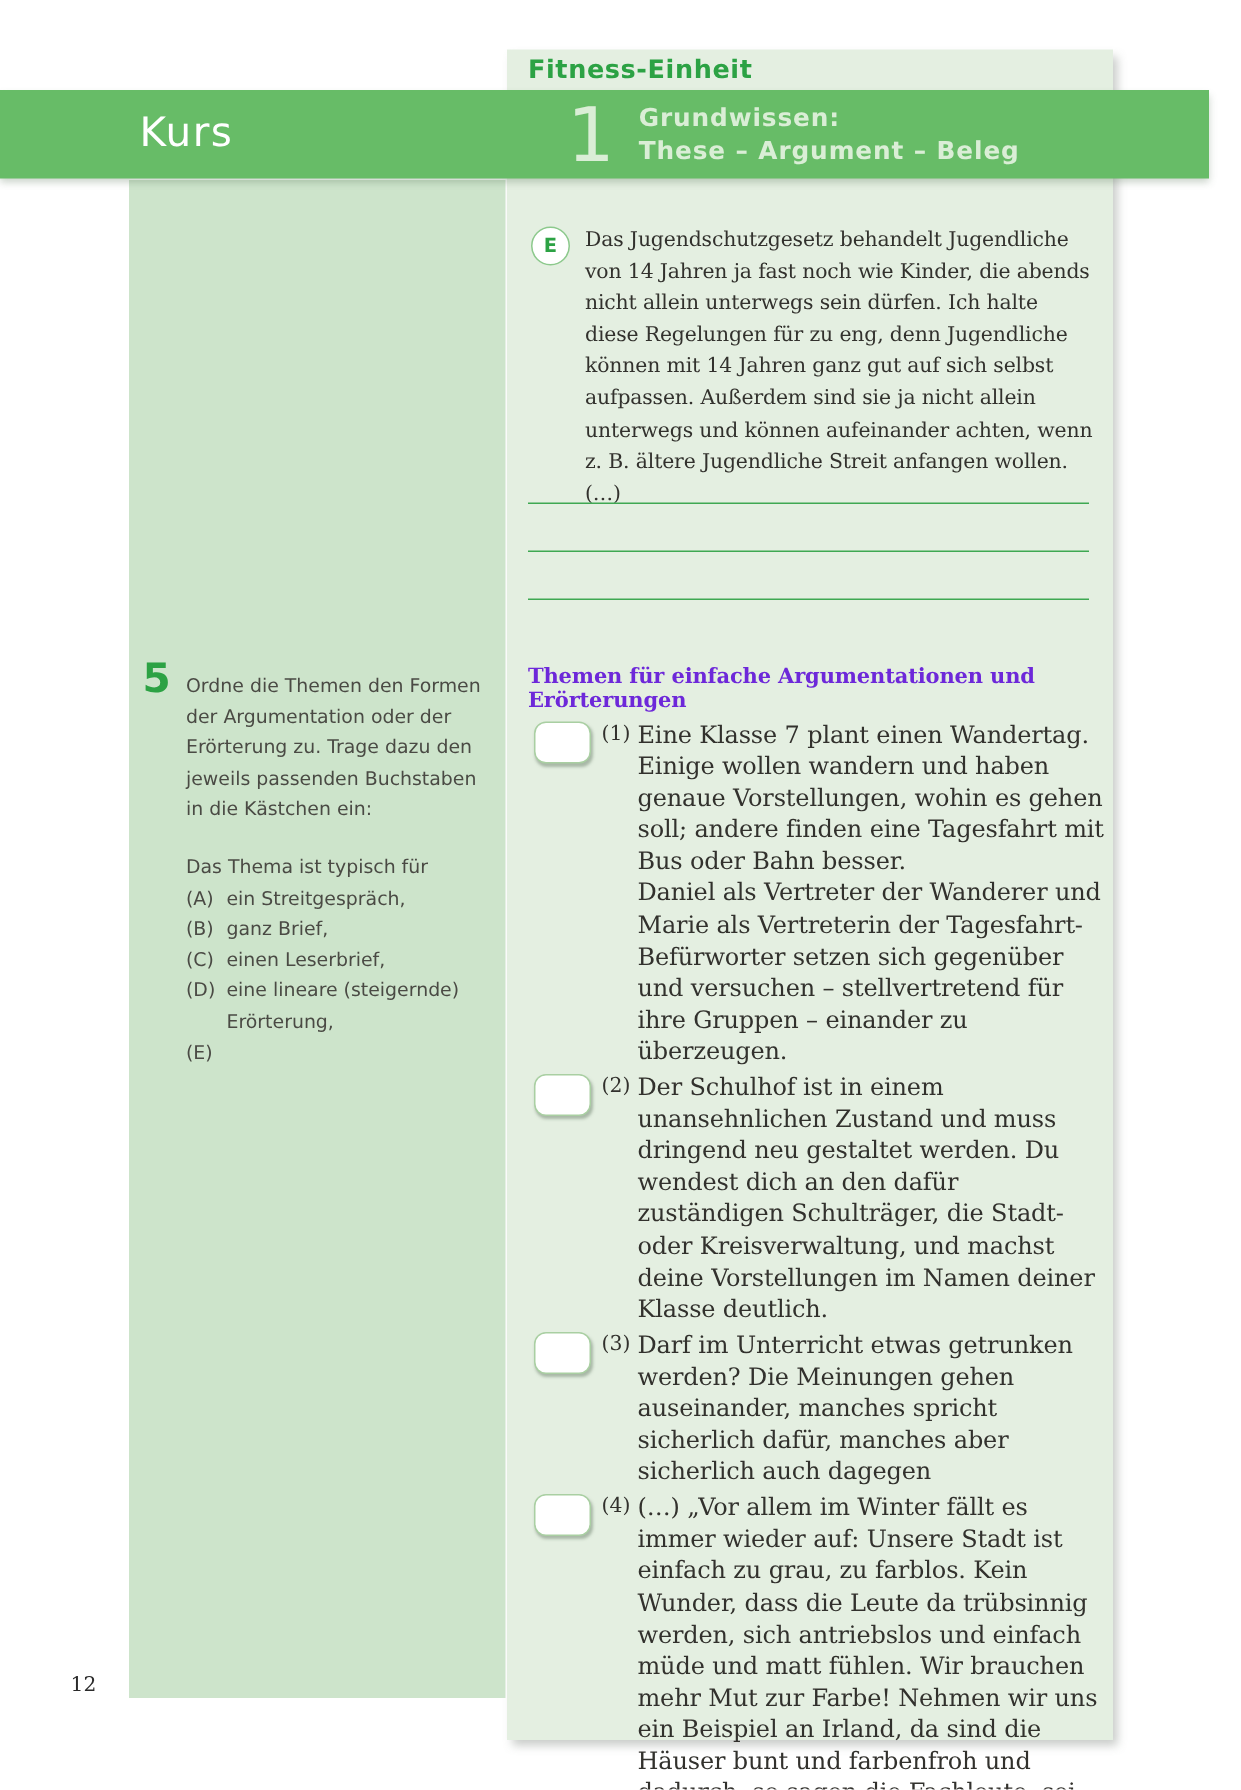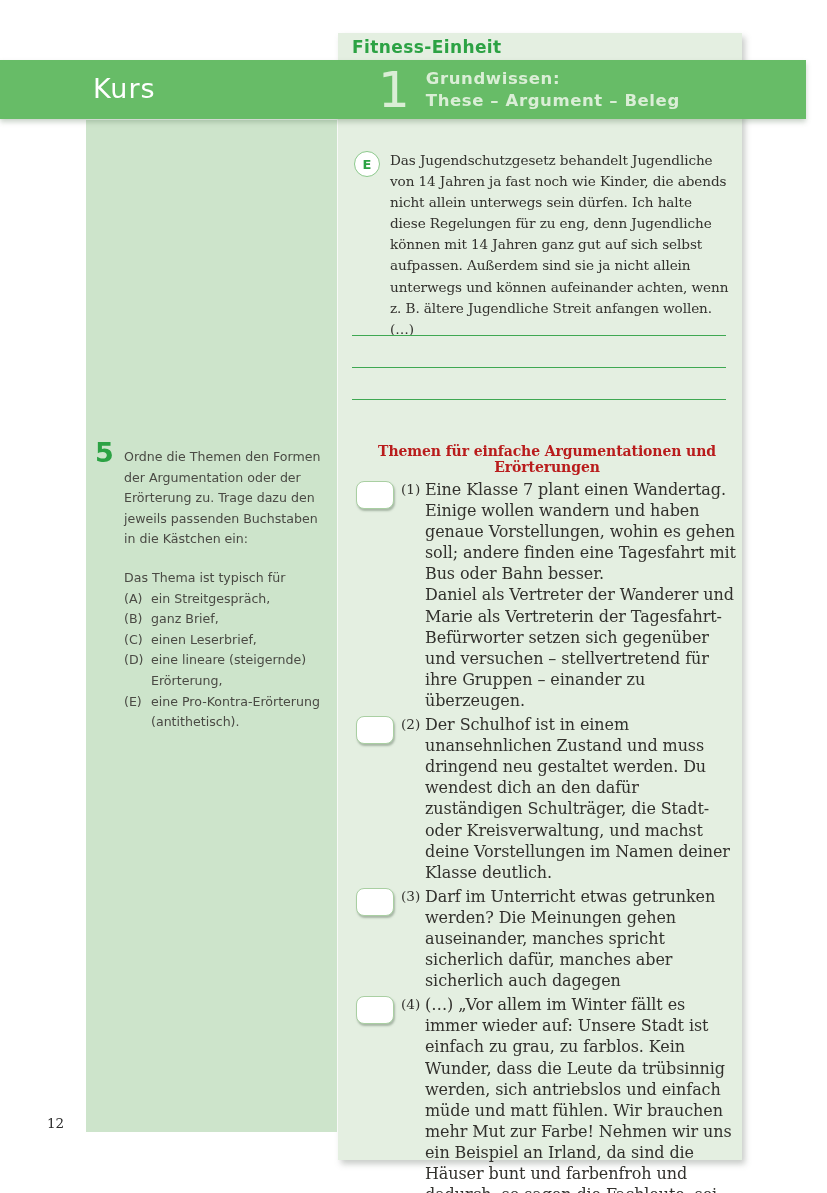--- a/index.html
+++ b/index.html
@@ -46,21 +46,21 @@
            font-family:"DejaVu Sans",sans-serif;font-weight:700;font-size:13px;
            display:flex;align-items:center;justify-content:center;}
   .example-text{margin-left:36px;width:340px;font-size:13.6px;line-height:21.1px;
                 letter-spacing:-.1px;}
 
   .answer-line{position:absolute;left:14px;width:374px;height:0;
                border-top:1.2px solid var(--line_green);}
   .al1{top:302px}.al2{top:334px}.al3{top:366px}
 
   .topics-heading{position:absolute;left:14px;top:410px;font-weight:700;font-size:14px;
-                  color:#b91c1c;letter-spacing:-.1px;text-align:center;}
+                  color:#6d28d9;letter-spacing:-.1px;}
 
   .topics{position:absolute;left:18px;top:446px;width:381px;}
   .topic{display:flex;align-items:flex-start;margin-bottom:3px;}
   .checkbox{flex:0 0 38px;height:28px;margin-top:2px;border-radius:8px;background:#ffffff;
             border:1px solid var(--checkbox_border);
             box-shadow:1px 2px 2px rgba(110,130,110,.5);}
   .topic-num{flex:0 0 24px;margin-left:7px;font-size:13.6px;line-height:21.1px;}
   .topic-text{flex:1;font-size:16px;line-height:21.1px;letter-spacing:-.1px;
               white-space:pre-line;}
 
@@ -134,21 +134,20 @@
     <div class="opt">
       <span class="opt-letter">(C)</span>
       <span class="opt-text">einen Leserbrief,</span>
     </div>
     <div class="opt">
       <span class="opt-letter">(D)</span>
       <span class="opt-text">eine lineare (steigernde) Erörterung,</span>
     </div>
     <div class="opt">
       <span class="opt-letter">(E)</span>
-      <span class="opt-text">eine Pro-Kontra-Erörterung (antithetisch).</span>
     </div>
   </div>
 </div>
 
 <div class="banner">
   <span class="kurs">Kurs</span>
   <div class="unit">
     <span class="unit-num">1</span>
     <div class="unit-title">
       <div>Grundwissen:</div>

